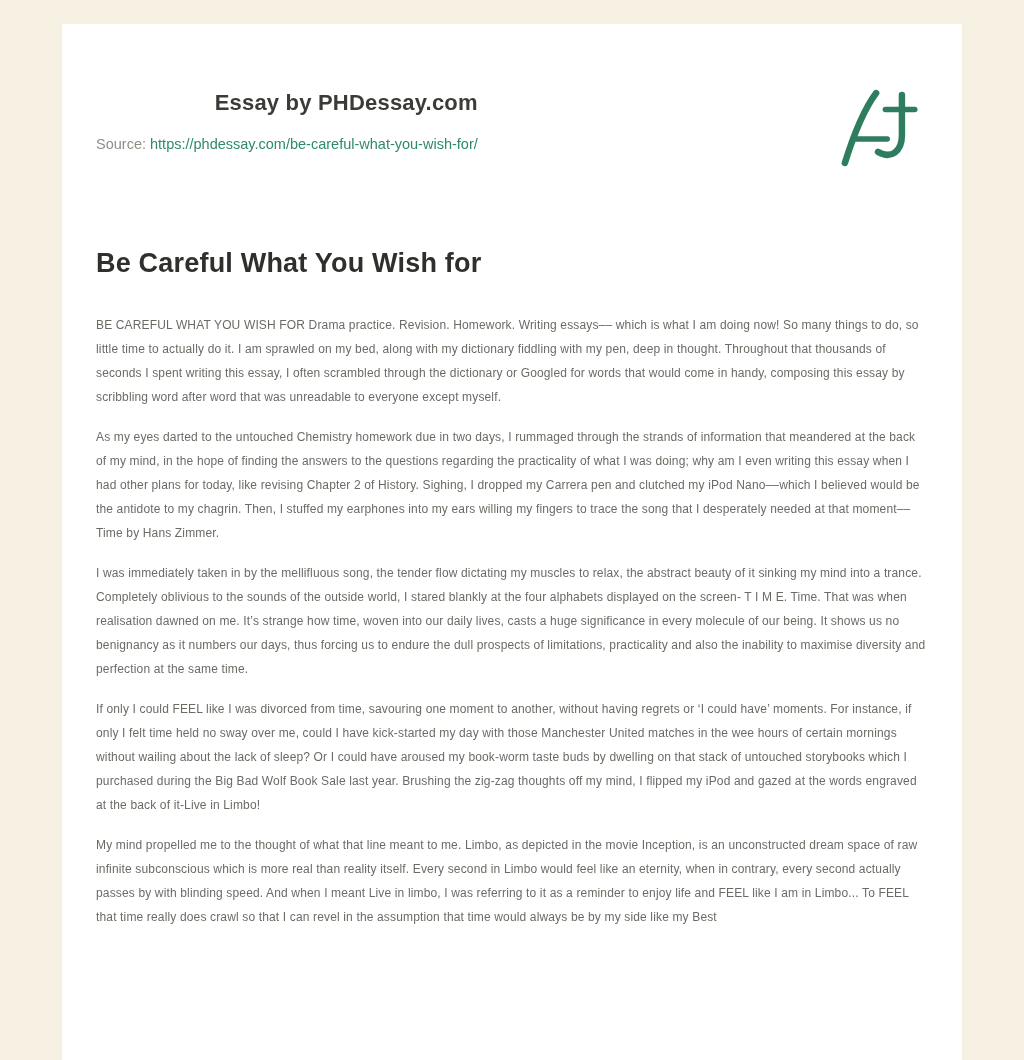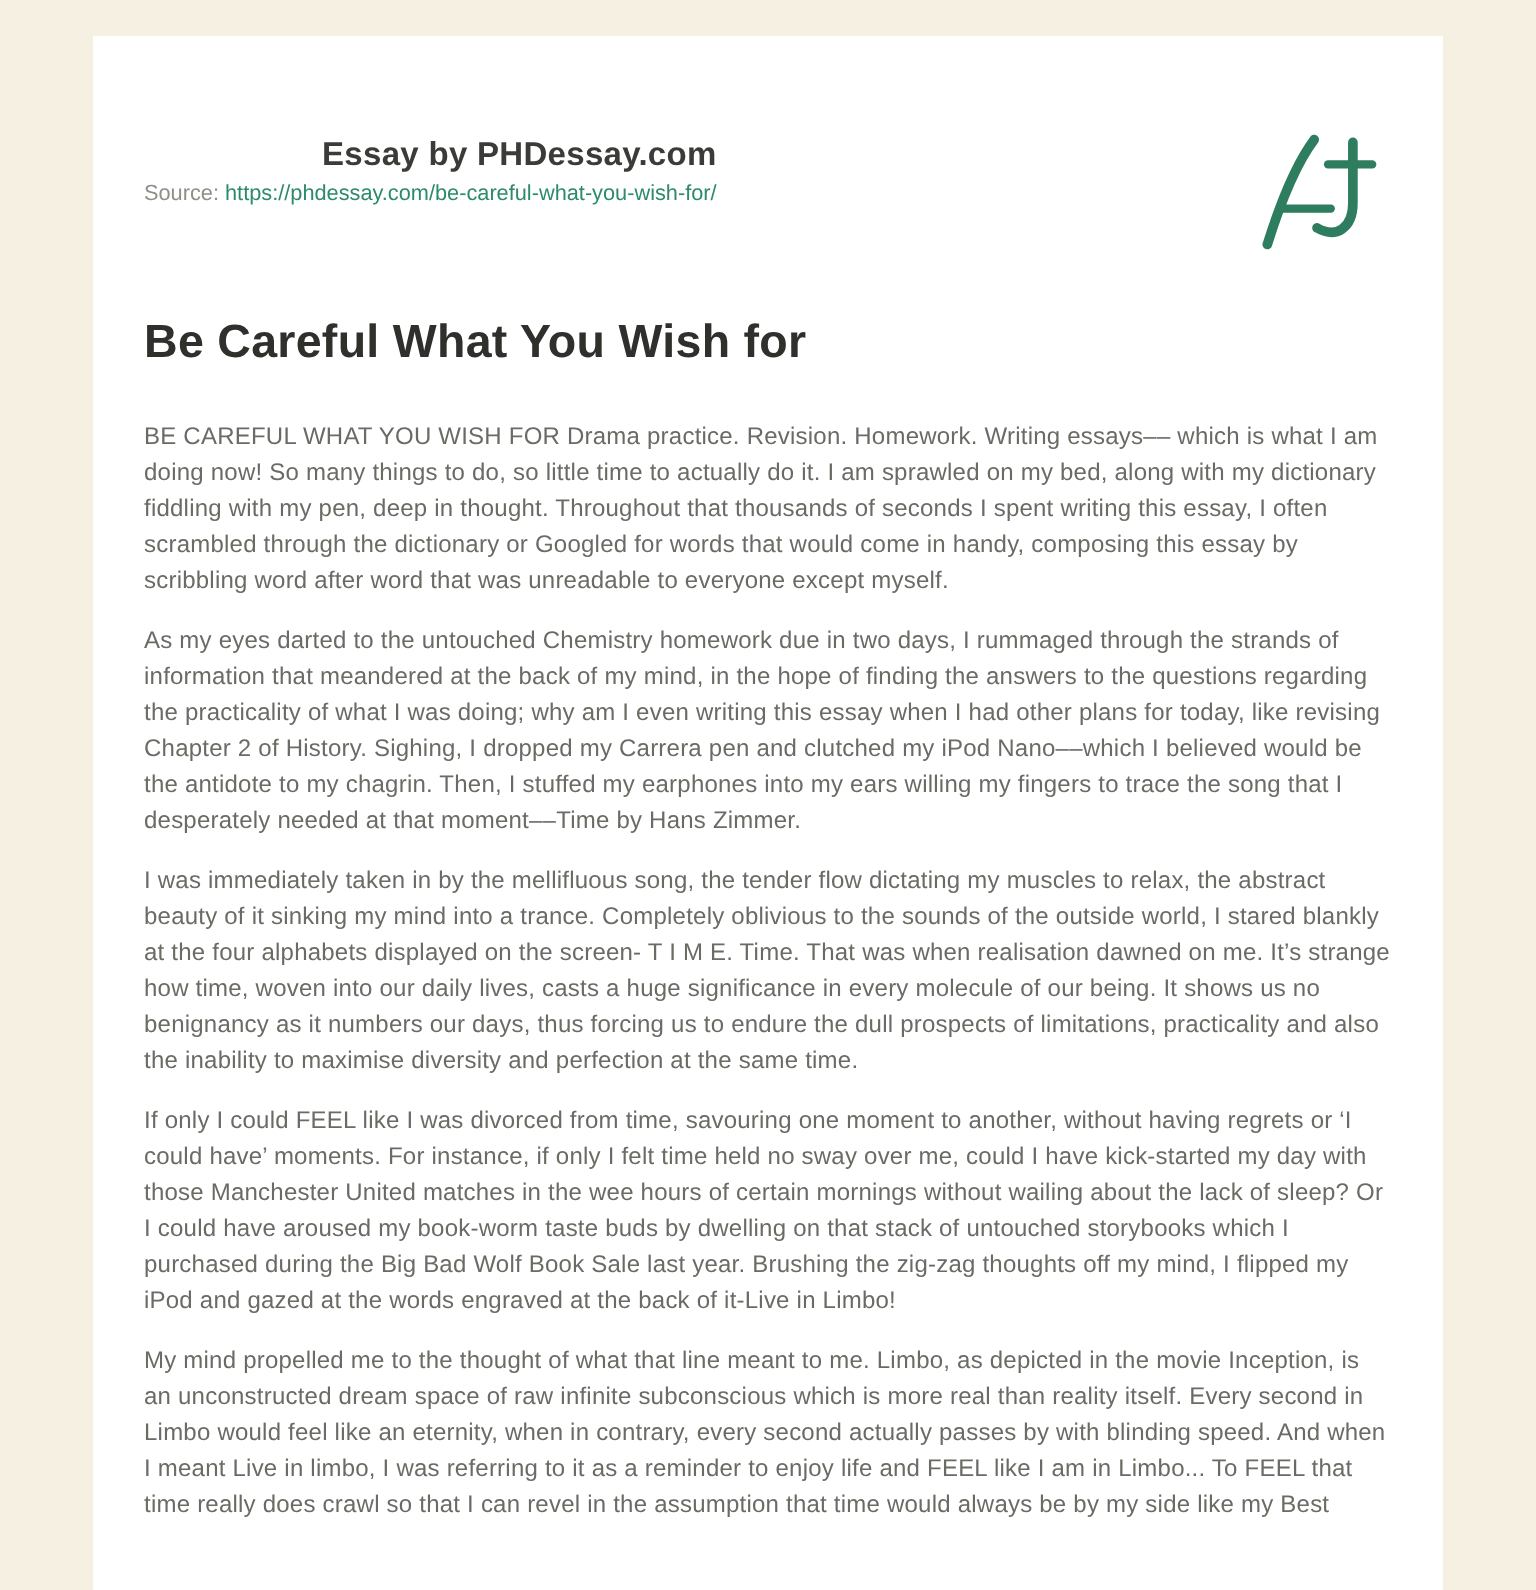--- a/index.html
+++ b/index.html
@@ -28,46 +28,46 @@
     text-align: right;
   }
   .header-title {
     font-size: 22px;
     font-weight: 700;
     color: #3b3b37;
     letter-spacing: 0.2px;
     margin: 8px 0 0 0;
   }
   .source-line {
-    margin-top: 5px;
+    margin-top: 20px;
     font-size: 14.5px;
     color: #8f8f88;
   }
   .source-line a {
     color: #2d8a6e;
     text-decoration: none;
   }
   .logo {
     width: 92px;
     height: 92px;
     flex: 0 0 auto;
     margin-right: 4px;
   }
   .article-title {
-    margin: 36px 0 0 0;
-    font-size: 31px;
+    margin: 74px 0 0 0;
+    font-size: 27px;
     font-weight: 700;
     color: #2f2f2c;
     letter-spacing: 0.2px;
   }
   .article-body {
     margin-top: 34px;
   }
   .article-body p {
-    font-size: 16px;
+    font-size: 12px;
     line-height: 24px;
     color: #6b6b65;
     letter-spacing: 0.15px;
     margin: 4px 0 16px 0;
     text-align: left;
   }
 </style>
 </head>
 <body>
 

